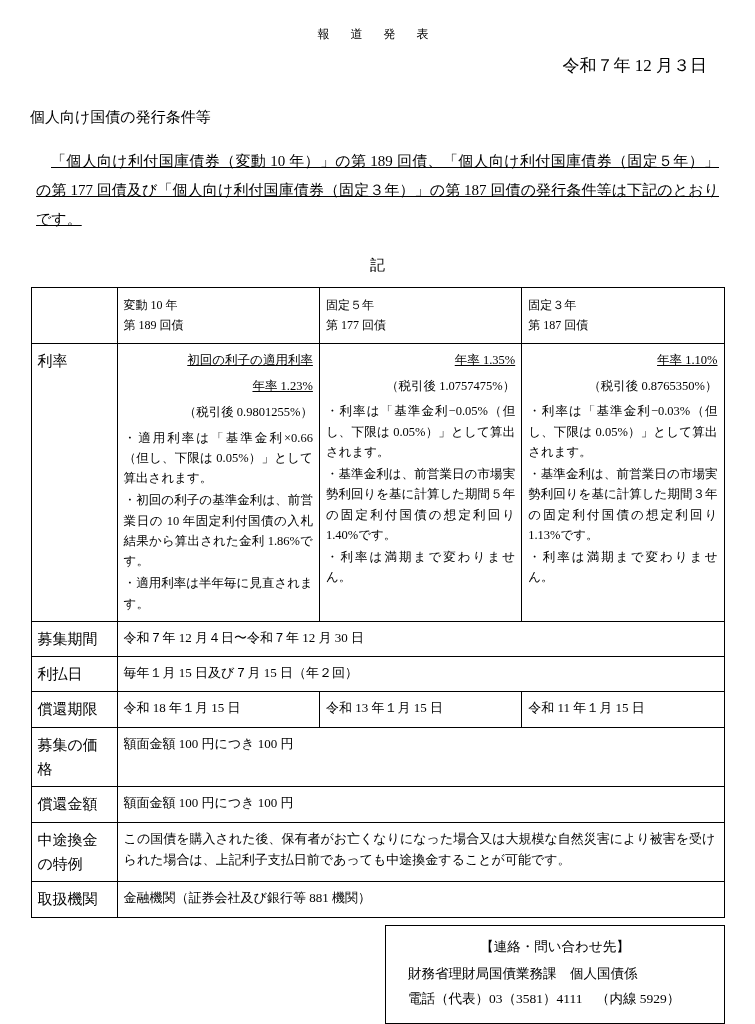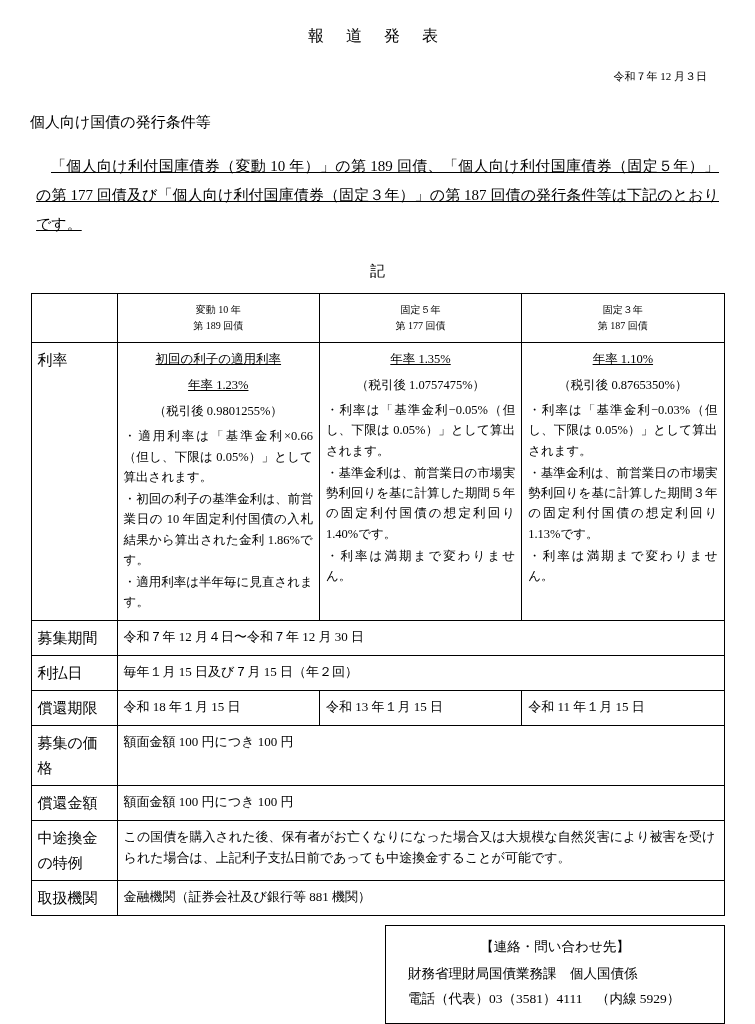--- a/index.html
+++ b/index.html
@@ -17,29 +17,29 @@
   }
   .page {
     width: 755px;
     height: 1024px;
     box-sizing: border-box;
     padding: 18px 30px 10px 30px;
     position: relative;
   }
   .doc-title {
     text-align: center;
-    font-size: 16px;
+    font-size: 12px;
     letter-spacing: 9px;
     margin-top: 8px;
-    margin-bottom: 20px;
+    margin-bottom: 8px;
     font-weight: normal;
   }
   .head-right {
     text-align: right;
-    font-size: 11px;
+    font-size: 17px;
     line-height: 1.8;
     padding-right: 18px;
   }
   .head-right .ministry {
     letter-spacing: 6px;
     padding-right: 4px;
   }
   .subtitle {
     font-size: 15px;
     margin-top: 26px;
@@ -71,29 +71,29 @@
     vertical-align: top;
     padding: 5px 6px;
     line-height: 1.62;
   }
   .col-label { width: 86px; }
   .col-a { width: 202px; }
   .col-b { width: 202px; }
   .col-c { width: 202px; }
 
   .hdr-cell {
-    text-align: center;
+    text-align: left;
     padding-top: 8px !important;
     padding-bottom: 8px !important;
-    font-size: 10px;
+    font-size: 12px;
     line-height: 1.9;
   }
   .ul { text-decoration: underline; }
   .rate-head {
-    text-align: center;
+    text-align: right;
     line-height: 1.85;
     margin-bottom: 3px;
   }
   .bullets p {
     margin: 0 0 2px 0;
     text-align: justify;
   }
   .label-cell {
     font-size: 15px;
     line-height: 1.6;

